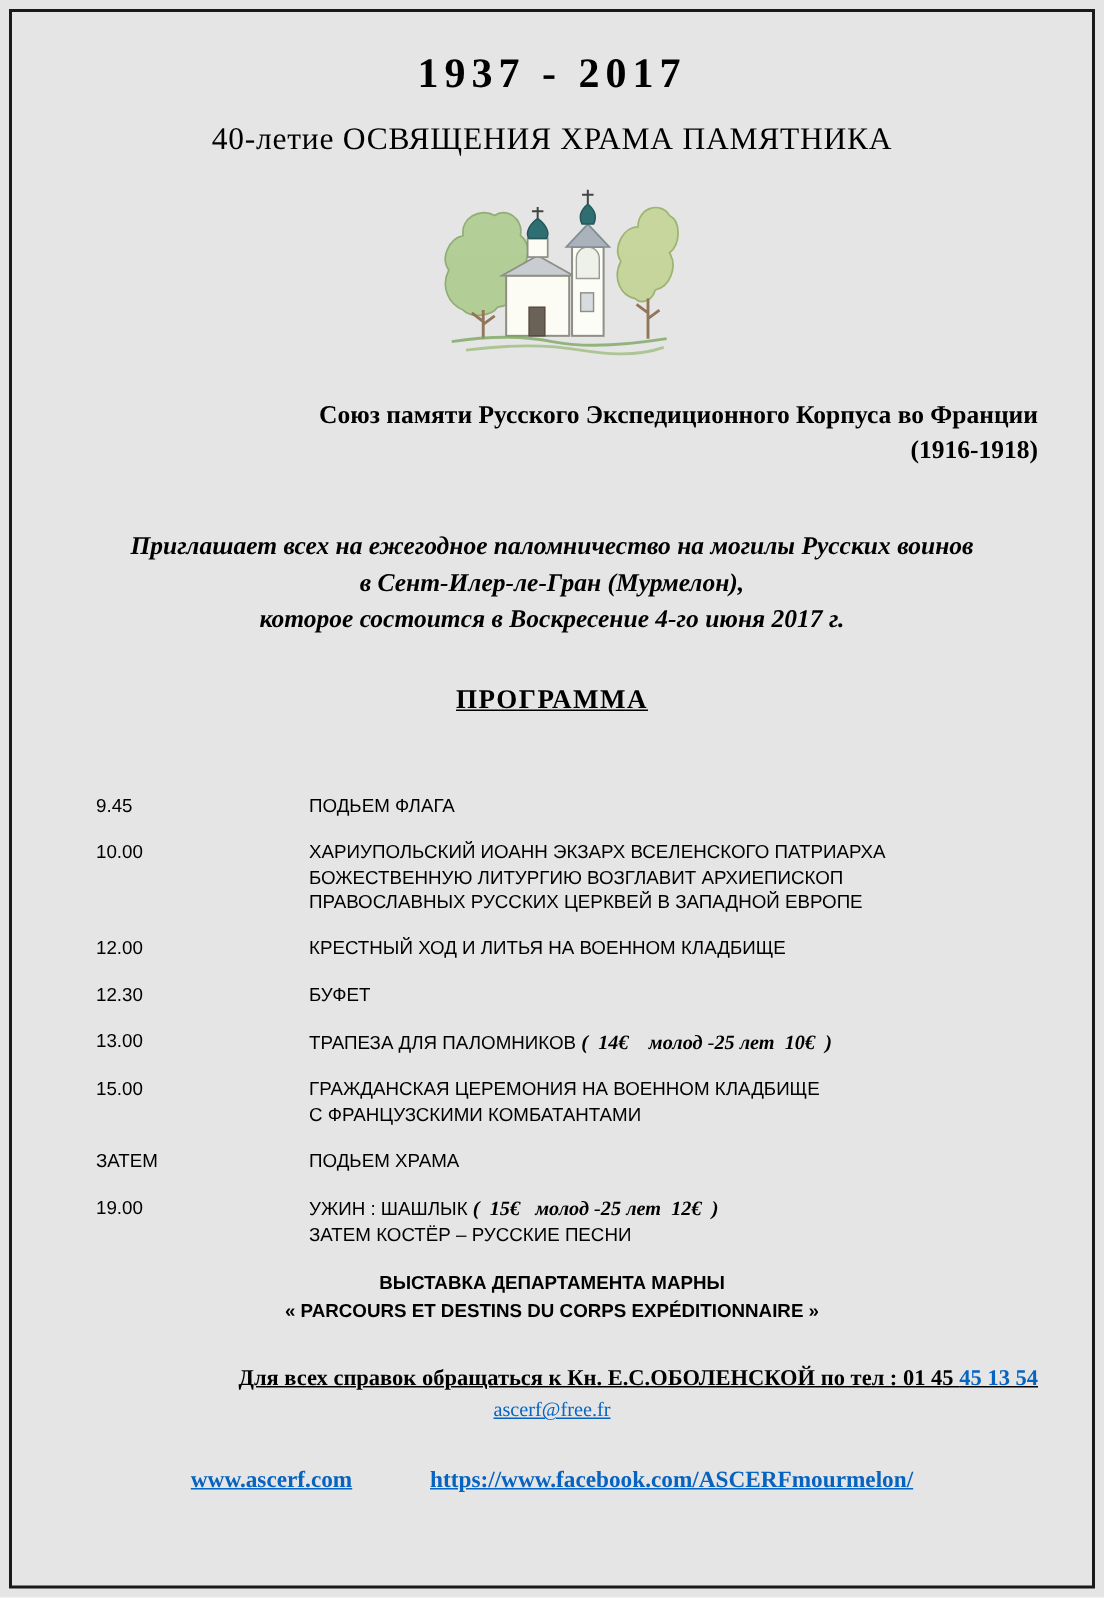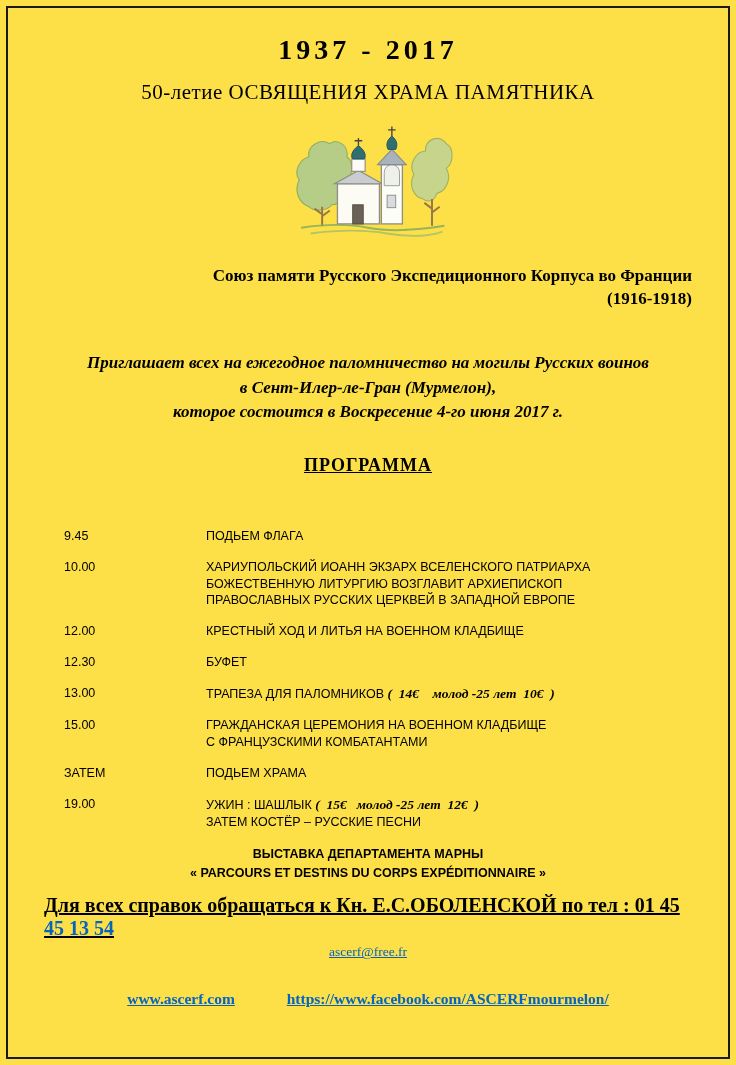--- a/index.html
+++ b/index.html
@@ -1,20 +1,20 @@
 <!DOCTYPE html>
 <html style="--link: #0563C1;"><head>
 <meta charset="utf-8">
 <style>
   html,body{margin:0;padding:0;background:#ffffff;}
   .page{
     position:relative;
     width:736px;height:1065px;
     box-sizing:border-box;
-    background:#fde047;
+    background:#e5e5e5;
     font-family:"Liberation Serif", serif;
     color:#000;
     overflow:hidden;
   }
   .frame{
     position:absolute;inset:6px;
     border:2px solid #1a1a1a;
     pointer-events:none;
   }
   .content{
@@ -81,23 +81,23 @@
     white-space:pre;
   }
   .exhibition{
     margin-top:14px;
     text-align:center;
     font-family:"Liberation Sans", sans-serif;
     font-size:12.5px;font-weight:bold;
     line-height:1.5;
   }
   .contact{
-    margin-top:12px;
-    text-align:left;
-    font-size:20px;font-weight:bold;
+    margin-top:28px;
+    text-align:right;
+    font-size:15px;font-weight:bold;
     text-decoration:underline;
   }
   .contact .phone-link{color:var(--link);}
   .email-line{
     text-align:center;
     margin-top:4px;
     font-size:13.5px;
   }
   a, .linklike{
     color:var(--link);
@@ -112,21 +112,21 @@
   .footer-links a{margin:0 24px;}
 </style>
 </head>
 <body>
 
 <div class="page">
   <div class="frame"></div>
   <div class="content">
 
     <div class="years">1937 - 2017</div>
-    <div class="subtitle">50-летие ОСВЯЩЕНИЯ ХРАМА ПАМЯТНИКА</div>
+    <div class="subtitle">40-летие ОСВЯЩЕНИЯ ХРАМА ПАМЯТНИКА</div>
 
     <div class="illustration">
       <svg width="172" height="128" viewBox="0 0 180 134">
 
         <g opacity="0.9">
           <path d="M28 96 C18 92 12 80 18 68 C12 60 18 46 28 44 C26 32 40 24 50 30 C58 24 70 32 68 44 C76 50 74 64 66 70 C72 80 62 94 52 94 C48 100 34 102 28 96 Z" fill="#aecb8e" stroke="#86a868" stroke-width="1.2"></path>
           <path d="M42 96 L42 116 M42 104 L34 98 M42 106 L50 100" stroke="#8a6b4a" stroke-width="2" fill="none"></path>
         </g>
 
         <g opacity="0.9">

